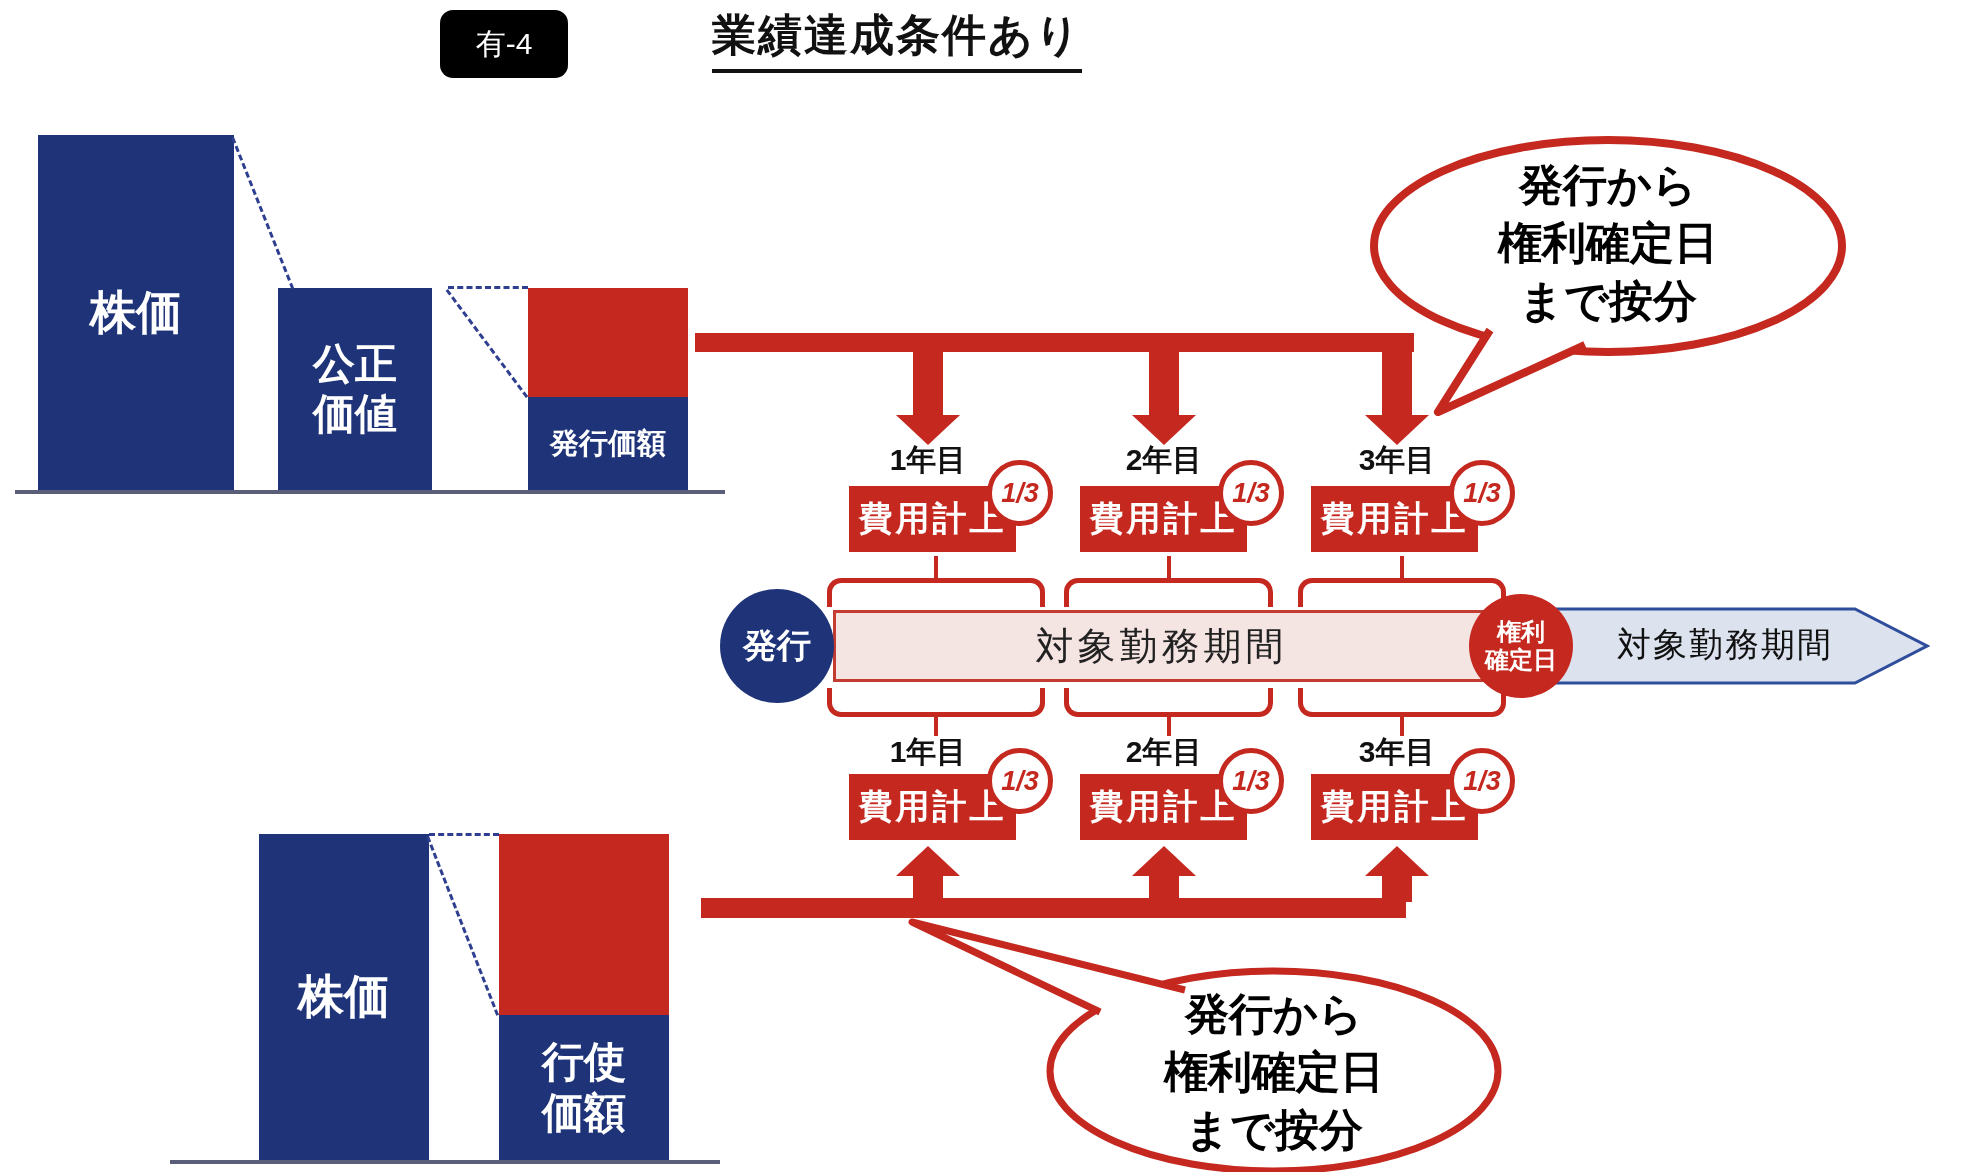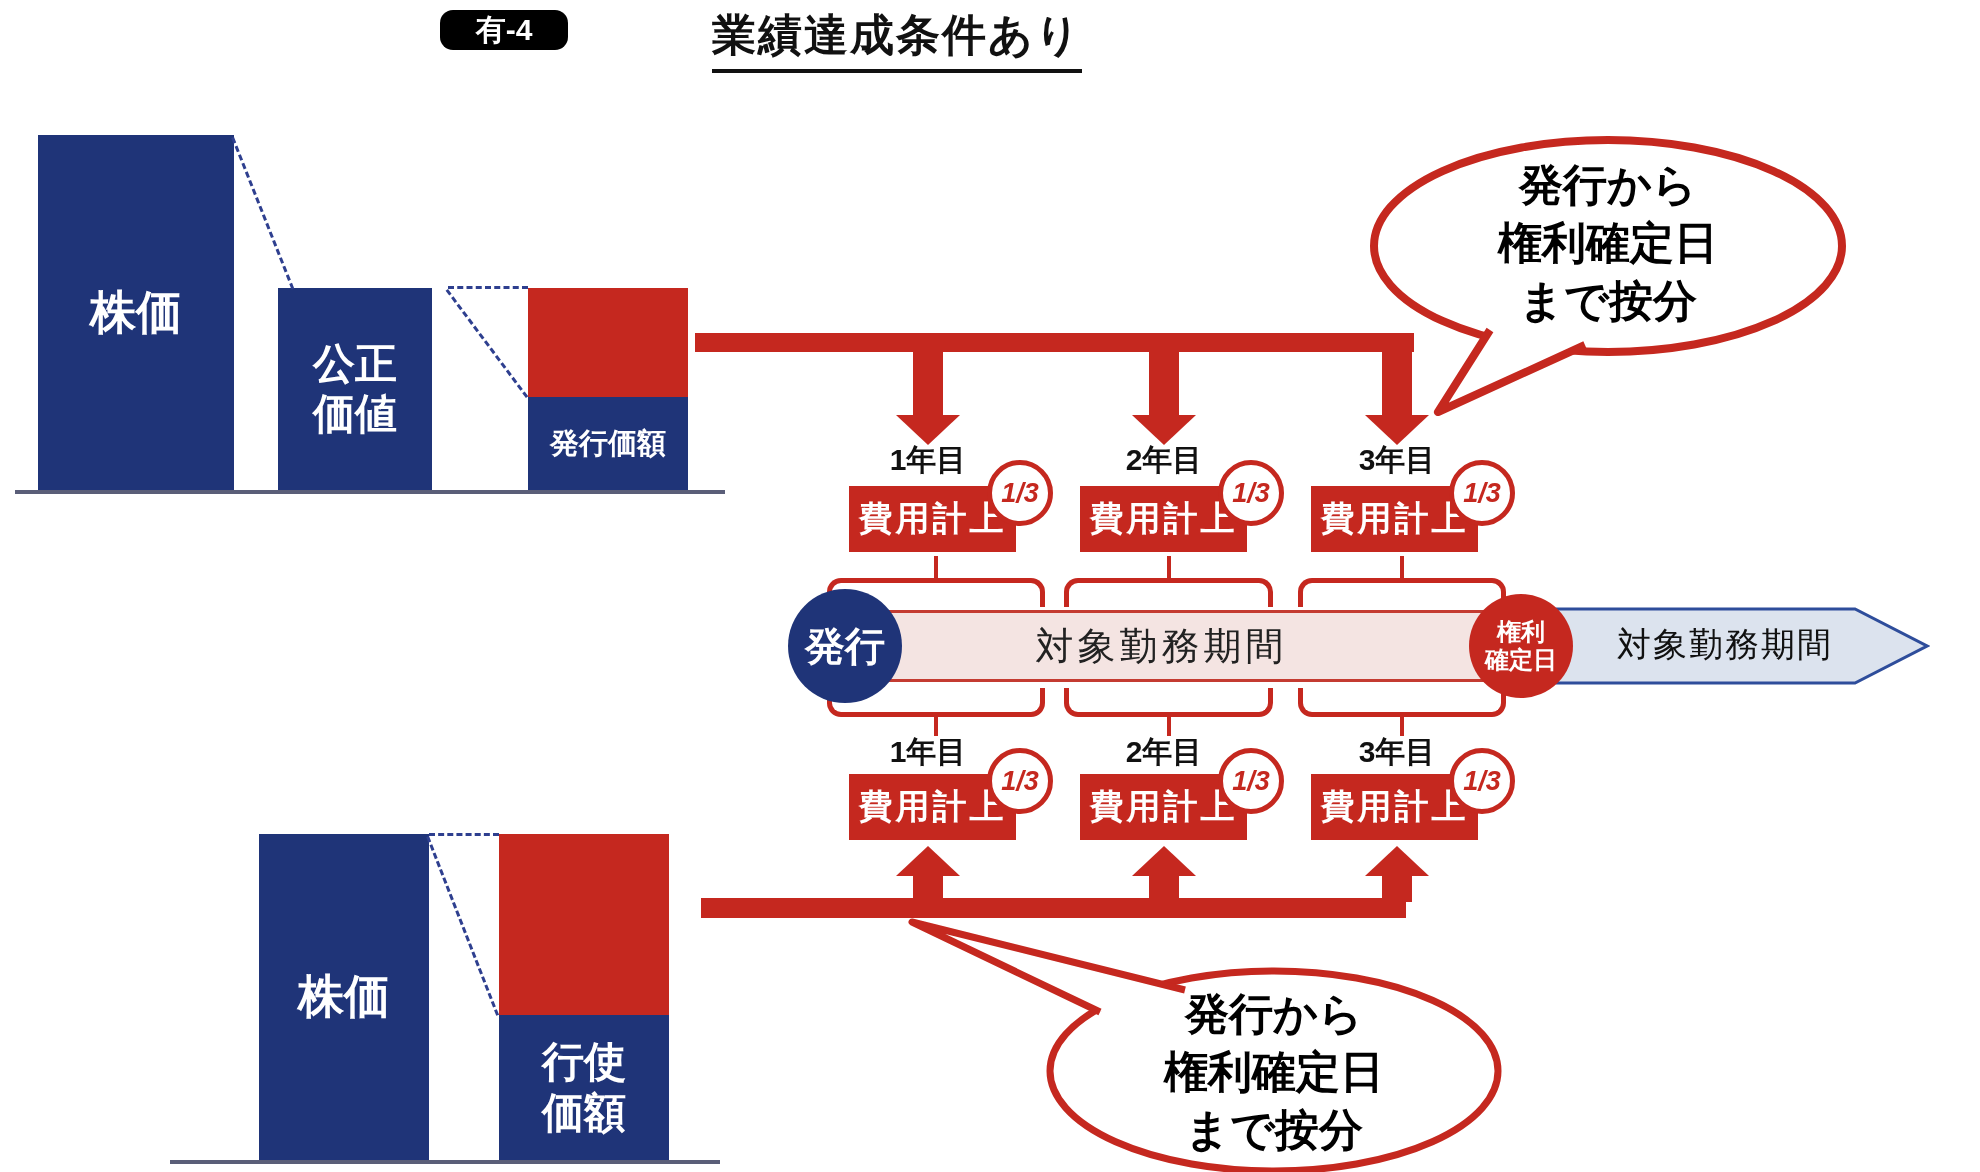--- a/index.html
+++ b/index.html
@@ -1,22 +1,22 @@
 <!DOCTYPE html>
 <html><head>
 <meta charset="utf-8">
 <style>
   html,body{margin:0;padding:0;background:#ffffff;}
   .canvas{position:relative;width:1980px;height:1172px;background:#fff;overflow:hidden;
           font-family:"Liberation Sans","DejaVu Sans",sans-serif;color:#111;}
   .abs{position:absolute;}
 
   
-  .badge{left:440px;top:10px;width:128px;height:40px;background:#000;border-radius:13px;
-         color:#fff;font-size:30px;font-weight:bold;display:flex;align-items:center;justify-content:center;}
+  .badge{left:440px;top:10px;width:128px;height:68px;background:#000;border-radius:13px;
+         color:#fff;font-size:30px;font-weight:normal;display:flex;align-items:center;justify-content:center;}
   .title{left:712px;top:6px;font-size:44px;font-weight:800;letter-spacing:2px;
          border-bottom:4px solid #111;padding-bottom:4px;}
 
   
   .bar{display:flex;align-items:center;justify-content:center;text-align:right;
        color:#fff;font-weight:bold;}
   .navy{background:#1f3478;}
   .red{background:#c5281f;}
   .baseline{background:#5a5e78;height:4px;}
   .dash{border-top:3px dashed #2e3f8f;height:0;transform-origin:0 0;}
@@ -107,21 +107,21 @@
 
   <svg class="abs" style="left:1555px;top:605px;z-index:0;" width="375" height="82" viewBox="0 0 375 82">
     <polygon points="2,4 300,4 372,41 300,78 2,78" fill="#dce3ee" stroke="#2e4d9b" stroke-width="3"></polygon>
   </svg>
   <div class="abs exercise-text">対象勤務期間</div>
 
   <div class="abs period">
     <span>対象勤務期間</span>
   </div>
 
-  <div class="abs circle navy" style="left:788px;top:589px;width:114px;height:114px;font-size:40px;">
+  <div class="abs circle navy" style="left:720px;top:589px;width:114px;height:114px;font-size:34px;">
     <span>発行</span>
   </div>
   <div class="abs circle red" style="left:1469px;top:594px;width:104px;height:104px;font-size:24px;line-height:1.15;">
     <span>権利</span>
     <span>確定日</span>
   </div>
 
   <div class="abs brk-bot" style="left:827px;top:688px;width:208px;"></div>
   <div class="abs brk-bot" style="left:1064px;top:688px;width:199px;"></div>
   <div class="abs brk-bot" style="left:1298px;top:688px;width:198px;"></div>

